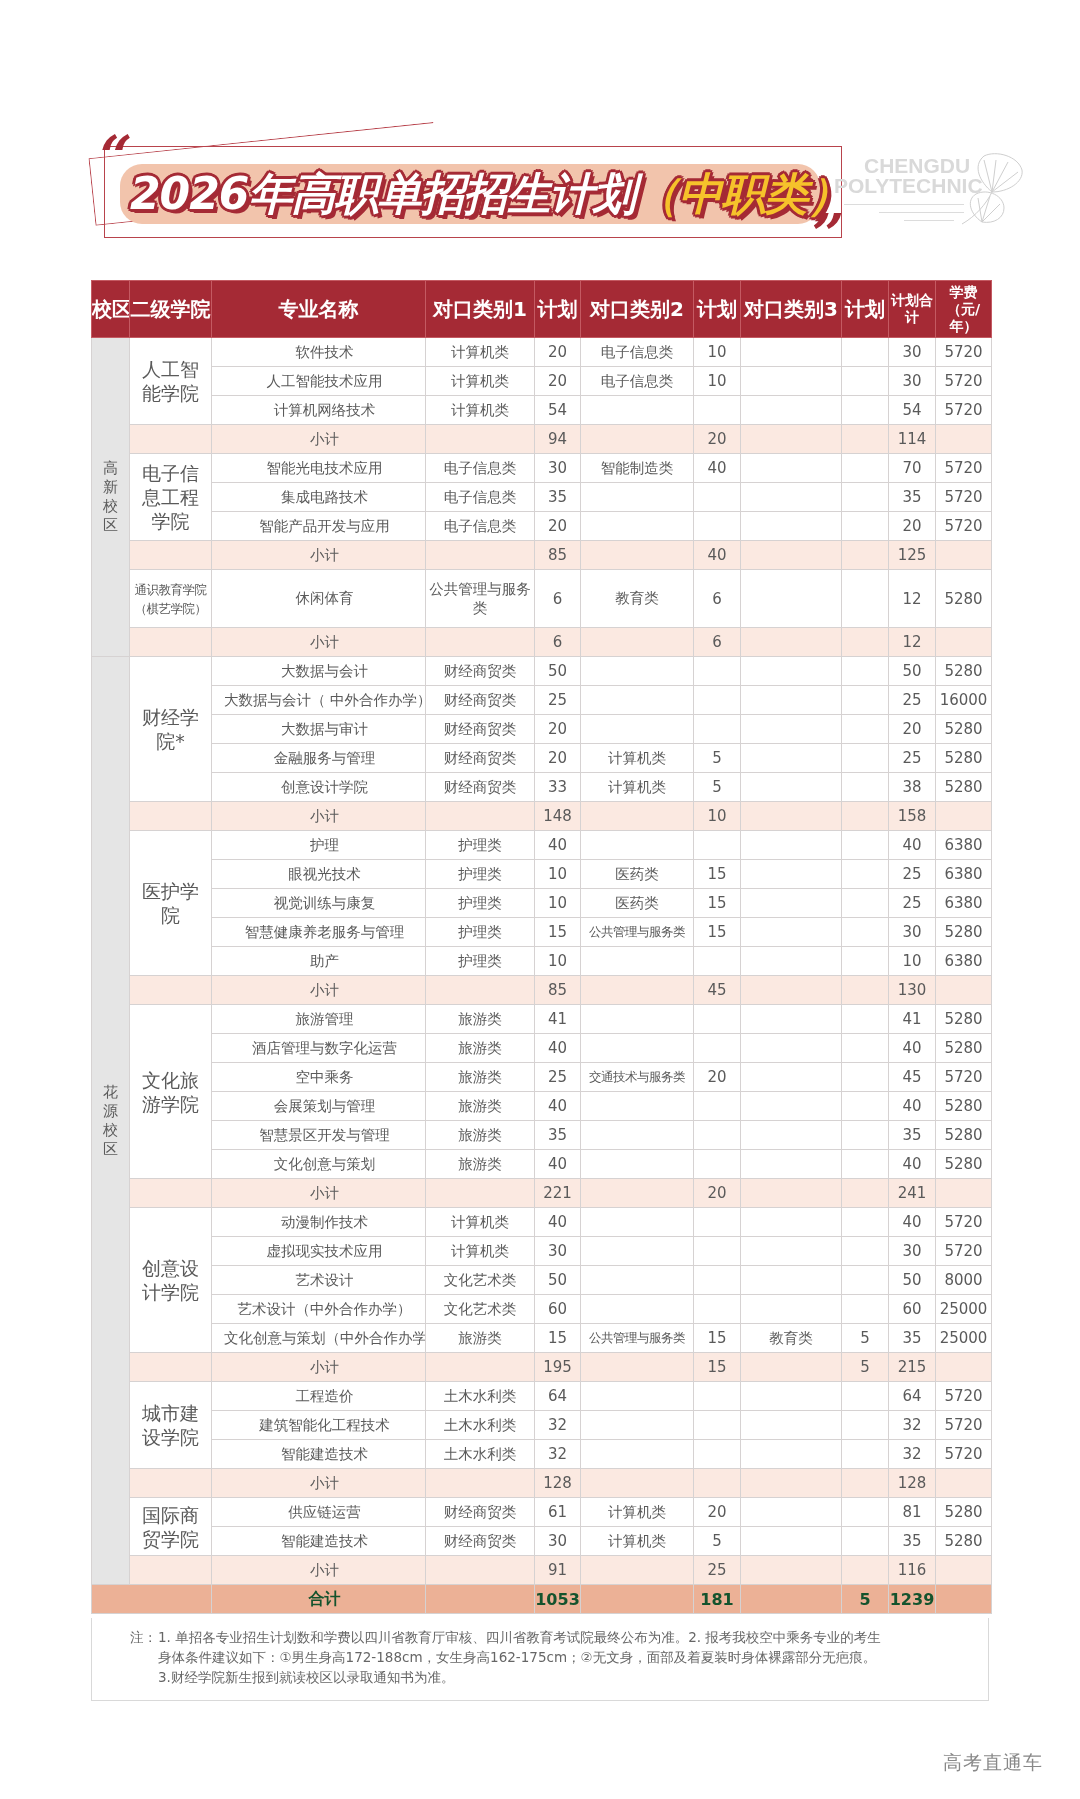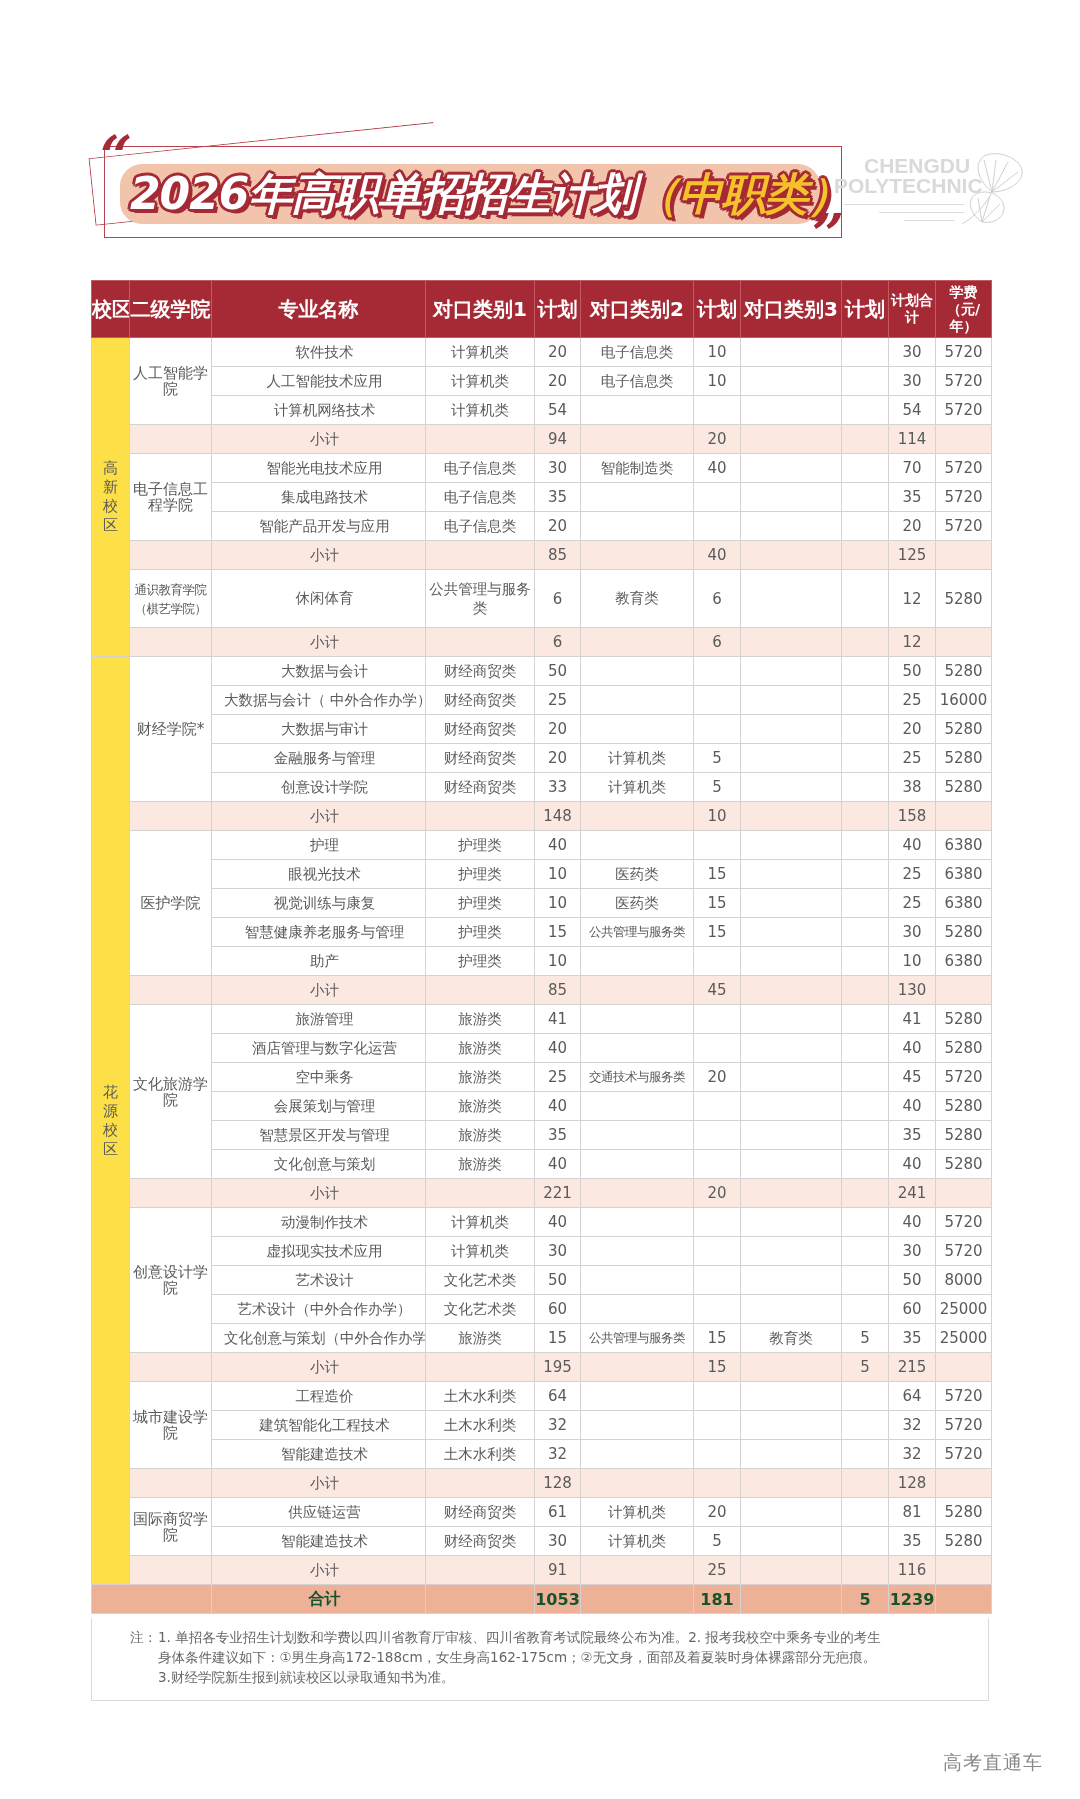--- a/index.html
+++ b/index.html
@@ -58,23 +58,23 @@
     overflow:hidden; white-space:nowrap;
   }
   .plan-table thead th {
     background:#a52a35; color:#ffffff; font-weight:bold; font-size:20px; height:56px;
     border-color:#c45a62;
   }
   .plan-table thead th.two-line { font-size:14px; line-height:17px; white-space:normal; }
   .plan-table tbody td { height:28px; }
   .plan-table td.major { text-align:center; padding-left:12px; }
   .plan-table td.small { font-size:12.5px; letter-spacing:-0.5px; }
-  .plan-table td.college { white-space:normal; line-height:16px; font-size:15px; padding:0 3px; }
+  .plan-table td.college { white-space:normal; line-height:24px; font-size:19px; padding:0 3px; }
   .plan-table td.college.narrow { font-size:12.5px; line-height:19px; letter-spacing:-0.5px; }
-  .plan-table td.campus { white-space:normal; width:1em; font-size:15px; line-height:19px; background:#fde047; }
+  .plan-table td.campus { white-space:normal; width:1em; font-size:15px; line-height:19px; background:#e5e5e5; }
   .plan-table td.campus span { display:inline-block; width:16px; word-break:break-all; }
   .plan-table td.cat-2line { white-space:normal; line-height:19px; }
   .plan-table tr.double td { height:57px; }
   .plan-table tr.subtotal td.sub { background:#fbe9e1; }
   .plan-table tr.total td { background:#ecb196; color:#14532d; font-weight:bold; font-size:16px; }
   .plan-table td.num { font-size:15px; }
 
   
   .notes {
     position:absolute; left:91px; top:1618px; width:898px; height:83px;

